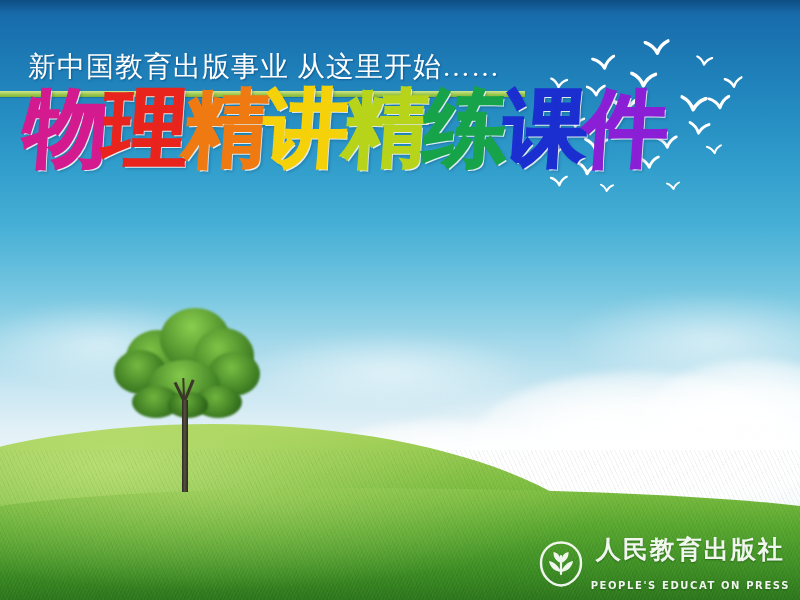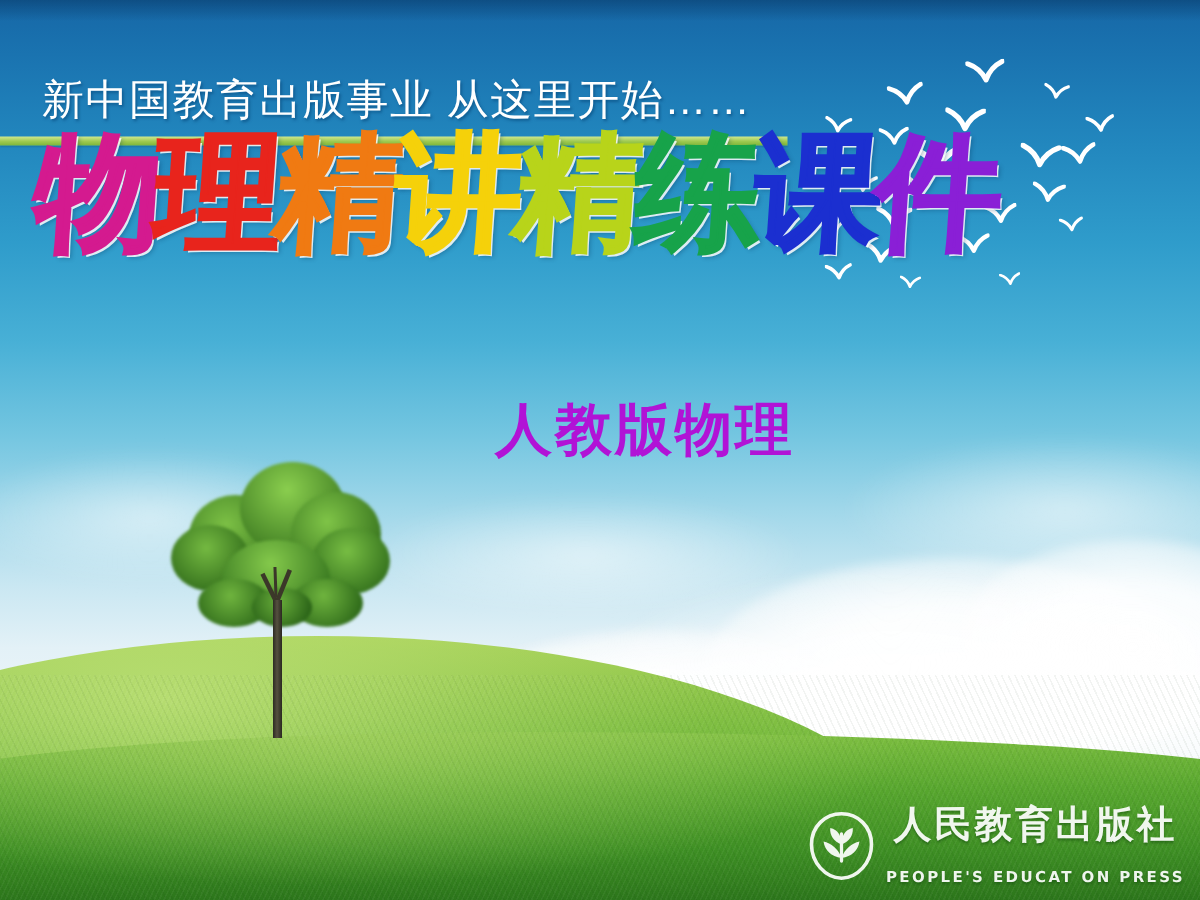--- a/index.html
+++ b/index.html
@@ -163,21 +163,21 @@
     height: 6px;
     background: linear-gradient(to bottom, #cfe88f, #9ec94f 55%, #7fb63a);
     box-shadow: 0 1px 1px rgba(0,0,0,.12);
   }
 
   
   .tagline {
     position: absolute;
     left: 28px;
     top: 48px;
-    font-family: Liberation Sans, sans-serif;
+    font-family: Liberation Serif, serif;
     font-size: 28px;
     letter-spacing: 1px;
     color: #ffffff;
     white-space: nowrap;
     text-shadow: 1px 1px 2px rgba(0,60,110,.55);
   }
 
   
   .rainbow-title {
     position: absolute;
@@ -355,21 +355,20 @@
         </svg></div>
     </div>
 
   <div class="rule-line"></div>
 
   <div class="tagline">新中国教育出版事业 从这里开始……</div>
 
   <div class="rainbow-title"><span class="ch" style="color: rgb(212, 26, 143);">物</span><span class="ch" style="color: rgb(232, 36, 28);">理</span><span class="ch" style="color: rgb(240, 122, 18);">精</span><span class="ch" style="color: rgb(245, 209, 10);">讲</span><span class="ch" style="color: rgb(184, 212, 26);">精</span><span class="ch" style="color: rgb(23, 163, 74);">练</span><span class="ch" style="color: rgb(27, 47, 208);">课</span><span class="ch" style="color: rgb(138, 31, 214);">件</span></div>
 
   <div class="subtitle">
-    <div class="l1">人教版物理</div>
   </div>
 
   <div class="logo">
     <svg class="logo-mark" viewBox="0 0 44 46">
       <path d="M22 1.5 C33 1.5 42 10 42 22 C42 34 33 44 22 44.5 C11 44 2 34 2 22 C2 10 11 1.5 22 1.5 Z" fill="none" stroke="#ffffff" stroke-width="2.4"></path>
       <path d="M22 33 C22 25 22 20 22 15" stroke="#ffffff" stroke-width="2.2" fill="none" stroke-linecap="round"></path>
       <path d="M22 22 C17 20 14 16 14.5 11 C19.5 12 22 16 22 22 Z" fill="#ffffff"></path>
       <path d="M22 22 C27 20 30 16 29.5 11 C24.5 12 22 16 22 22 Z" fill="#ffffff"></path>
       <path d="M22 31 C15 30 11 26 10 20 C15 21 20 25 22 31 Z" fill="#ffffff"></path>
       <path d="M22 31 C29 30 33 26 34 20 C29 21 24 25 22 31 Z" fill="#ffffff"></path>

